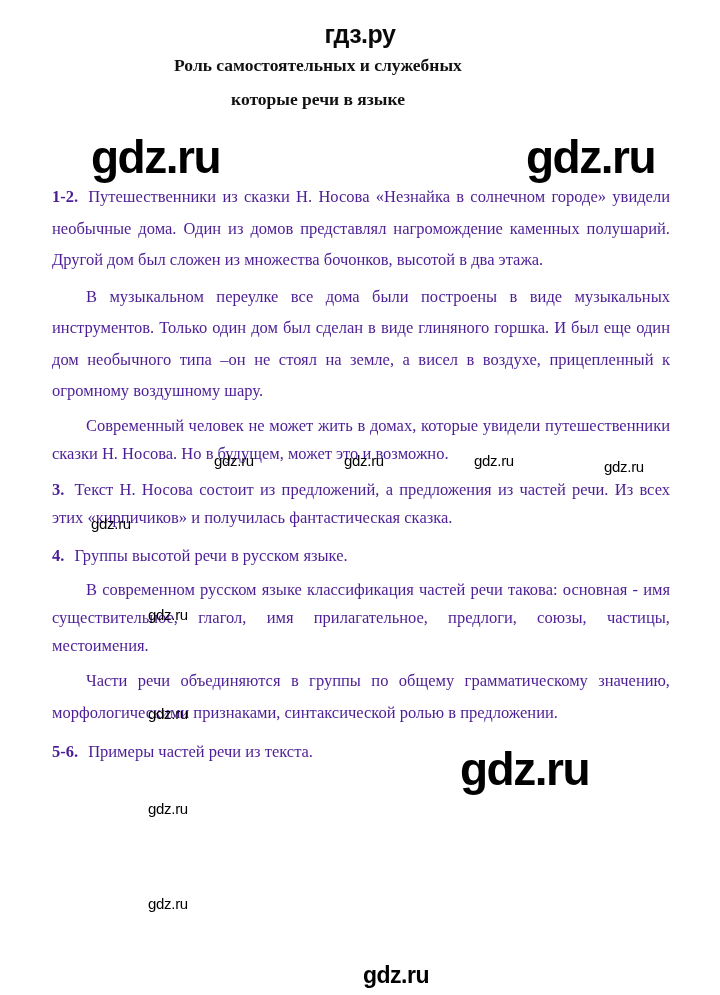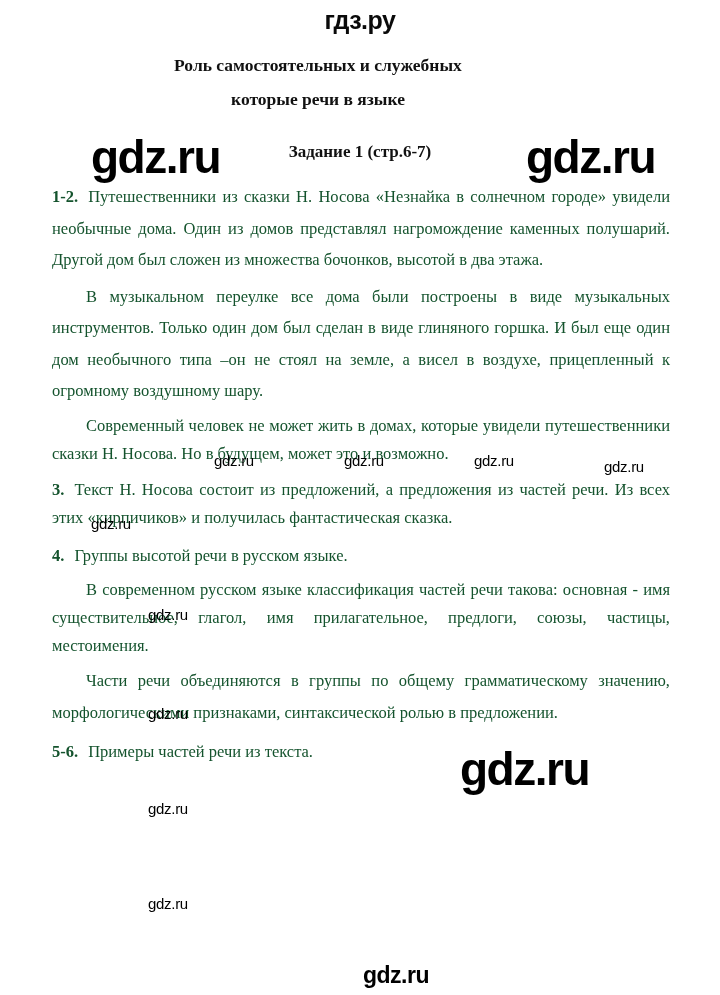--- a/index.html
+++ b/index.html
@@ -13,21 +13,21 @@
     height: 995px;
     background: #ffffff;
     overflow: hidden;
     font-family: "Liberation Serif", "DejaVu Serif", serif;
     color: #111111;
   }
 
   
   .header-logo {
     position: absolute;
-    top: 6px;
+    top: 20px;
     left: 0;
     width: 720px;
     text-align: center;
     font-family: "Liberation Sans", "DejaVu Sans", sans-serif;
     font-weight: bold;
     font-size: 25px;
     letter-spacing: -0.5px;
     color: #0a0a0a;
   }
 
@@ -65,21 +65,21 @@
     left: 52px;
     width: 618px;
     z-index: 3;
   }
   p.para {
     margin: 0;
     font-size: 16.5px;
     line-height: 31.5px;
     text-align: justify;
     text-justify: inter-word;
-    color: #14532d;
+    color: #4c1d95;
   }
   p.para.indent { text-indent: 34px; }
   p.para.tight { line-height: 28px; }
   .num {
     font-weight: bold;
     margin-right: 10px;
   }
   .gap-sm { height: 5px; }
   .gap-md { height: 8px; }
 
@@ -116,21 +116,20 @@
 
 <div class="page">
 
   <div class="header-logo">гдз.ру</div>
 
   <div class="doc-title">
     <span>Роль самостоятельных и служебных</span>
     <span class="line2">которые речи в языке</span>
   </div>
 
-  <div class="task-heading">Задание 1 (стр.6-7)</div>
 
   <div class="body-block">
 
     <p class="para"><span class="num">1-2.</span><span>Путешественники из сказки Н. Носова «Незнайка в солнечном городе» увидели необычные дома. Один из домов представлял нагромождение каменных полушарий. Другой дом был сложен из множества бочонков, высотой в два этажа.</span></p>
     <div class="gap-sm"></div>
     <p class="para indent"><span>В музыкальном переулке все дома были построены в виде музыкальных инструментов. Только один дом был сделан в виде глиняного горшка. И был еще один дом необычного типа –он не стоял на земле, а висел в воздухе, прицепленный к огромному воздушному шару.</span></p>
     <div class="gap-sm"></div>
     <p class="para indent tight"><span>Современный человек не может жить в домах, которые увидели путешественники сказки Н. Носова. Но в будущем, может это и возможно.</span></p>
 
     <div class="gap-md"></div>

